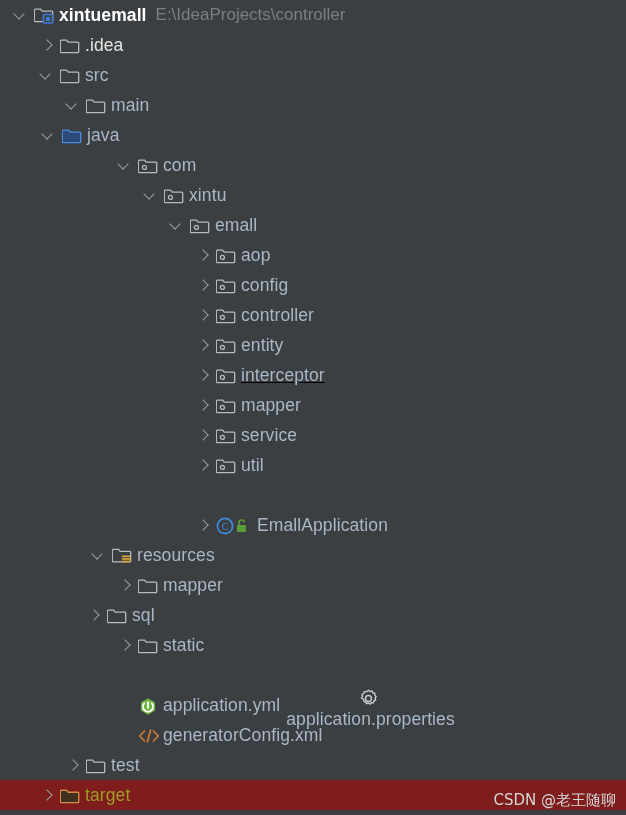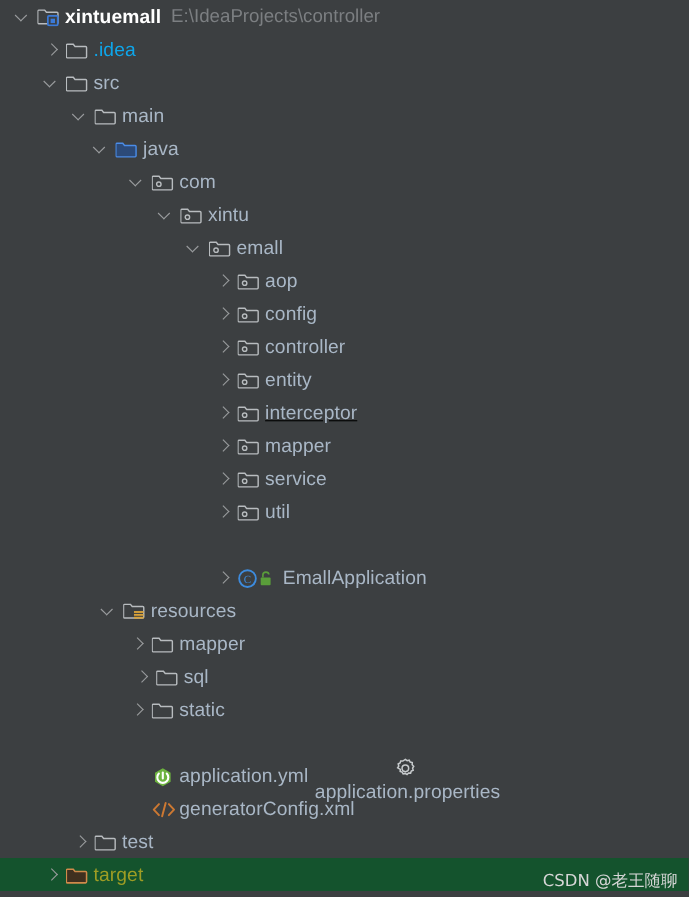--- a/index.html
+++ b/index.html
@@ -23,21 +23,21 @@
     position: absolute;
     left: 0;
     width: 626px;
     height: 30px;
     display: flex;
     align-items: center;
     box-sizing: border-box;
     white-space: nowrap;
   }
   .row.selected {
-    background: #14532d;
+    background: #7f1d1d;
   }
   
   .arrow {
     width: 22px;
     height: 30px;
     flex: 0 0 22px;
     position: relative;
   }
   .arrow.none::before { content: none; }
   .arrow::before {
@@ -69,21 +69,21 @@
   .label {
     font-size: 17.5px;
     color: #a9b7c6;
     letter-spacing: 0.1px;
     line-height: 30px;
   }
   .label.root {
     color: #ffffff;
     font-weight: bold;
   }
-  .label.excluded { color: #0ea5e9; }
+  .label.excluded { color: #e5e5e5; }
   .label.selected-target { color: #9e9d24; }
   .path {
     font-size: 17px;
     color: #7c7f82;
     margin-left: 9px;
     line-height: 30px;
   }
   .watermark {
     position: absolute;
     right: 10px;
@@ -130,21 +130,21 @@
     </div>
     <div class="row" style="top: 90px; padding-left: 63px;">
       <span class="arrow open"></span>
       <span class="icon">
         <svg width="20" height="17" viewBox="0 0 20 17">
       <path d="M1.2 3.2h5.4l1.6 2h9.6c.5 0 .9.4.9.9v8.6c0 .5-.4.9-.9.9H1.2c-.5 0-.9-.4-.9-.9V4.1c0-.5.4-.9.9-.9z" fill="none" stroke="#b8bcbf" stroke-width="1.3"></path>
     </svg>
       </span>
       <span class="label">main</span>
     </div>
-    <div class="row" style="top: 120px; padding-left: 82px;">
+    <div class="row" style="top: 120px; padding-left: 39px;">
       <span class="arrow open"></span>
       <span class="icon">
         <svg width="20" height="17" viewBox="0 0 20 17">
       <path d="M1.2 3.2h5.4l1.6 2h9.6c.5 0 .9.4.9.9v8.6c0 .5-.4.9-.9.9H1.2c-.5 0-.9-.4-.9-.9V4.1c0-.5.4-.9.9-.9z" fill="#2c4a78" stroke="#4a8ce8" stroke-width="1.3"></path>
     </svg>
       </span>
       <span class="label">java</span>
     </div>
     <div class="row" style="top: 150px; padding-left: 115px;">
       <span class="arrow open"></span>
@@ -282,21 +282,21 @@
     </div>
     <div class="row" style="top: 570px; padding-left: 115px;">
       <span class="arrow "></span>
       <span class="icon">
         <svg width="20" height="17" viewBox="0 0 20 17">
       <path d="M1.2 3.2h5.4l1.6 2h9.6c.5 0 .9.4.9.9v8.6c0 .5-.4.9-.9.9H1.2c-.5 0-.9-.4-.9-.9V4.1c0-.5.4-.9.9-.9z" fill="none" stroke="#b8bcbf" stroke-width="1.3"></path>
     </svg>
       </span>
       <span class="label">mapper</span>
     </div>
-    <div class="row" style="top: 600px; padding-left: 119px;">
+    <div class="row" style="top: 600px; padding-left: 84px;">
       <span class="arrow "></span>
       <span class="icon">
         <svg width="20" height="17" viewBox="0 0 20 17">
       <path d="M1.2 3.2h5.4l1.6 2h9.6c.5 0 .9.4.9.9v8.6c0 .5-.4.9-.9.9H1.2c-.5 0-.9-.4-.9-.9V4.1c0-.5.4-.9.9-.9z" fill="none" stroke="#b8bcbf" stroke-width="1.3"></path>
     </svg>
       </span>
       <span class="label">sql</span>
     </div>
     <div class="row" style="top: 630px; padding-left: 115px;">
       <span class="arrow "></span>

